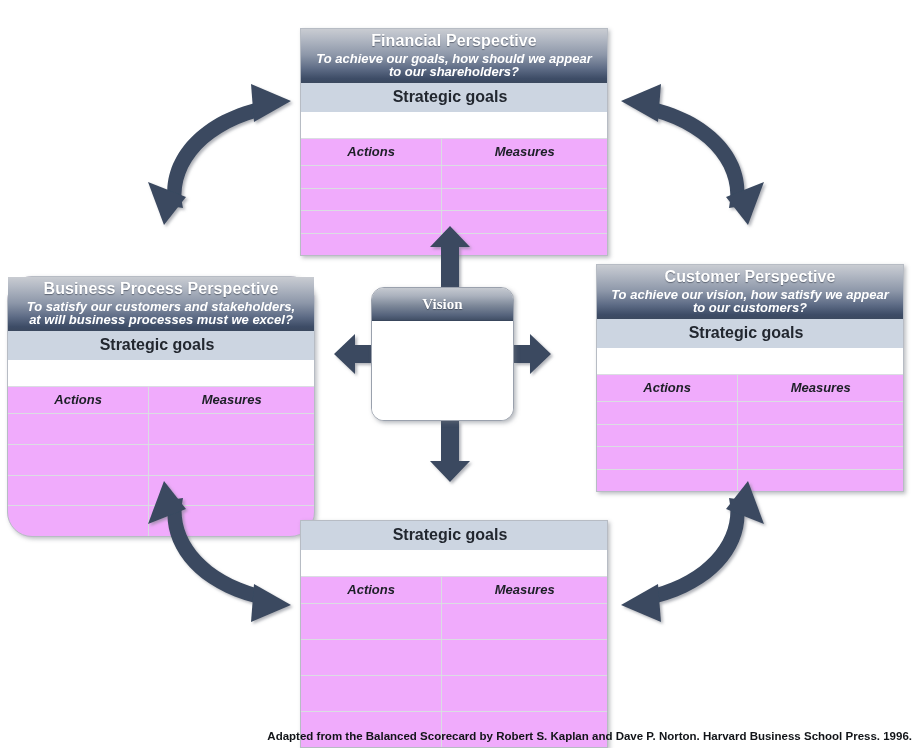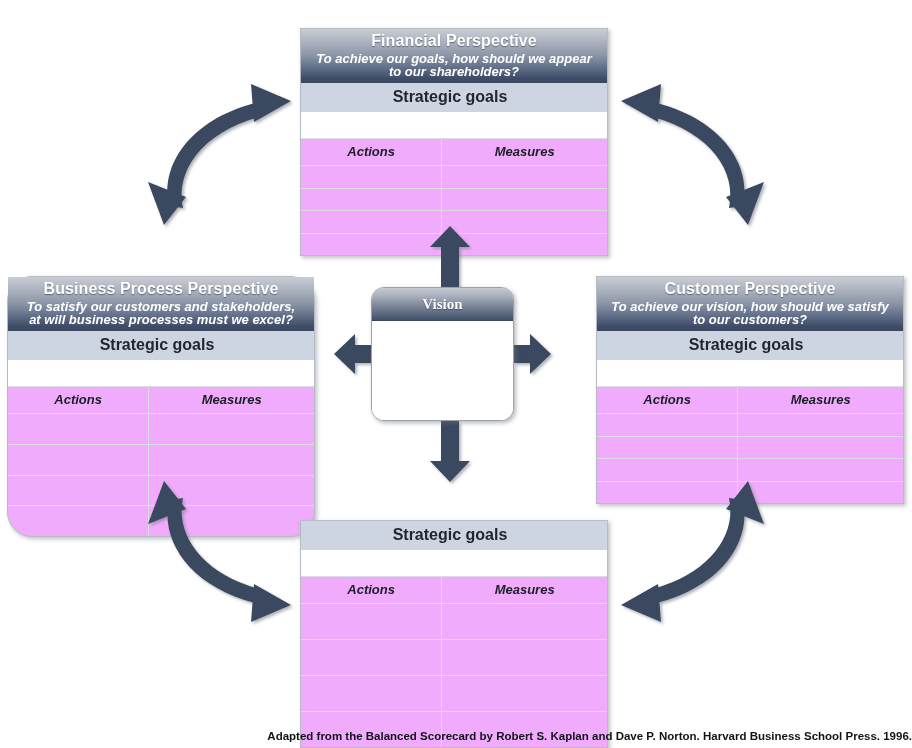--- a/index.html
+++ b/index.html
@@ -286,24 +286,24 @@
           <div class="cell-a"></div>
           <div class="cell-m"></div>
         </div>
       <div class="am-row">
           <div class="cell-a"></div>
           <div class="cell-m"></div>
         </div>
     </div>
   </div>
 
-  <div class="card" style="left:596px; top:252px; width:308px; height:228px;">
+  <div class="card" style="left:596px; top:240px; width:308px; height:228px;">
     <div class="card-header">
       <div class="card-title">Customer Perspective</div>
-      <div class="card-subtitle">To achieve our vision, how should we satisfy to our customers?</div>
+      <div class="card-subtitle">To achieve our vision, how satisfy we appear to our customers?</div>
     </div>
     <div class="goals-band">
       <div class="goals-band-label">Strategic goals</div>
     </div>
     <div class="goals-blank" style="height:25px;"></div>
     <div class="am-head">
       <div class="am-col-actions">Actions</div>
       <div class="am-col-measures">Measures</div>
     </div>
     <div class="am-rows">

